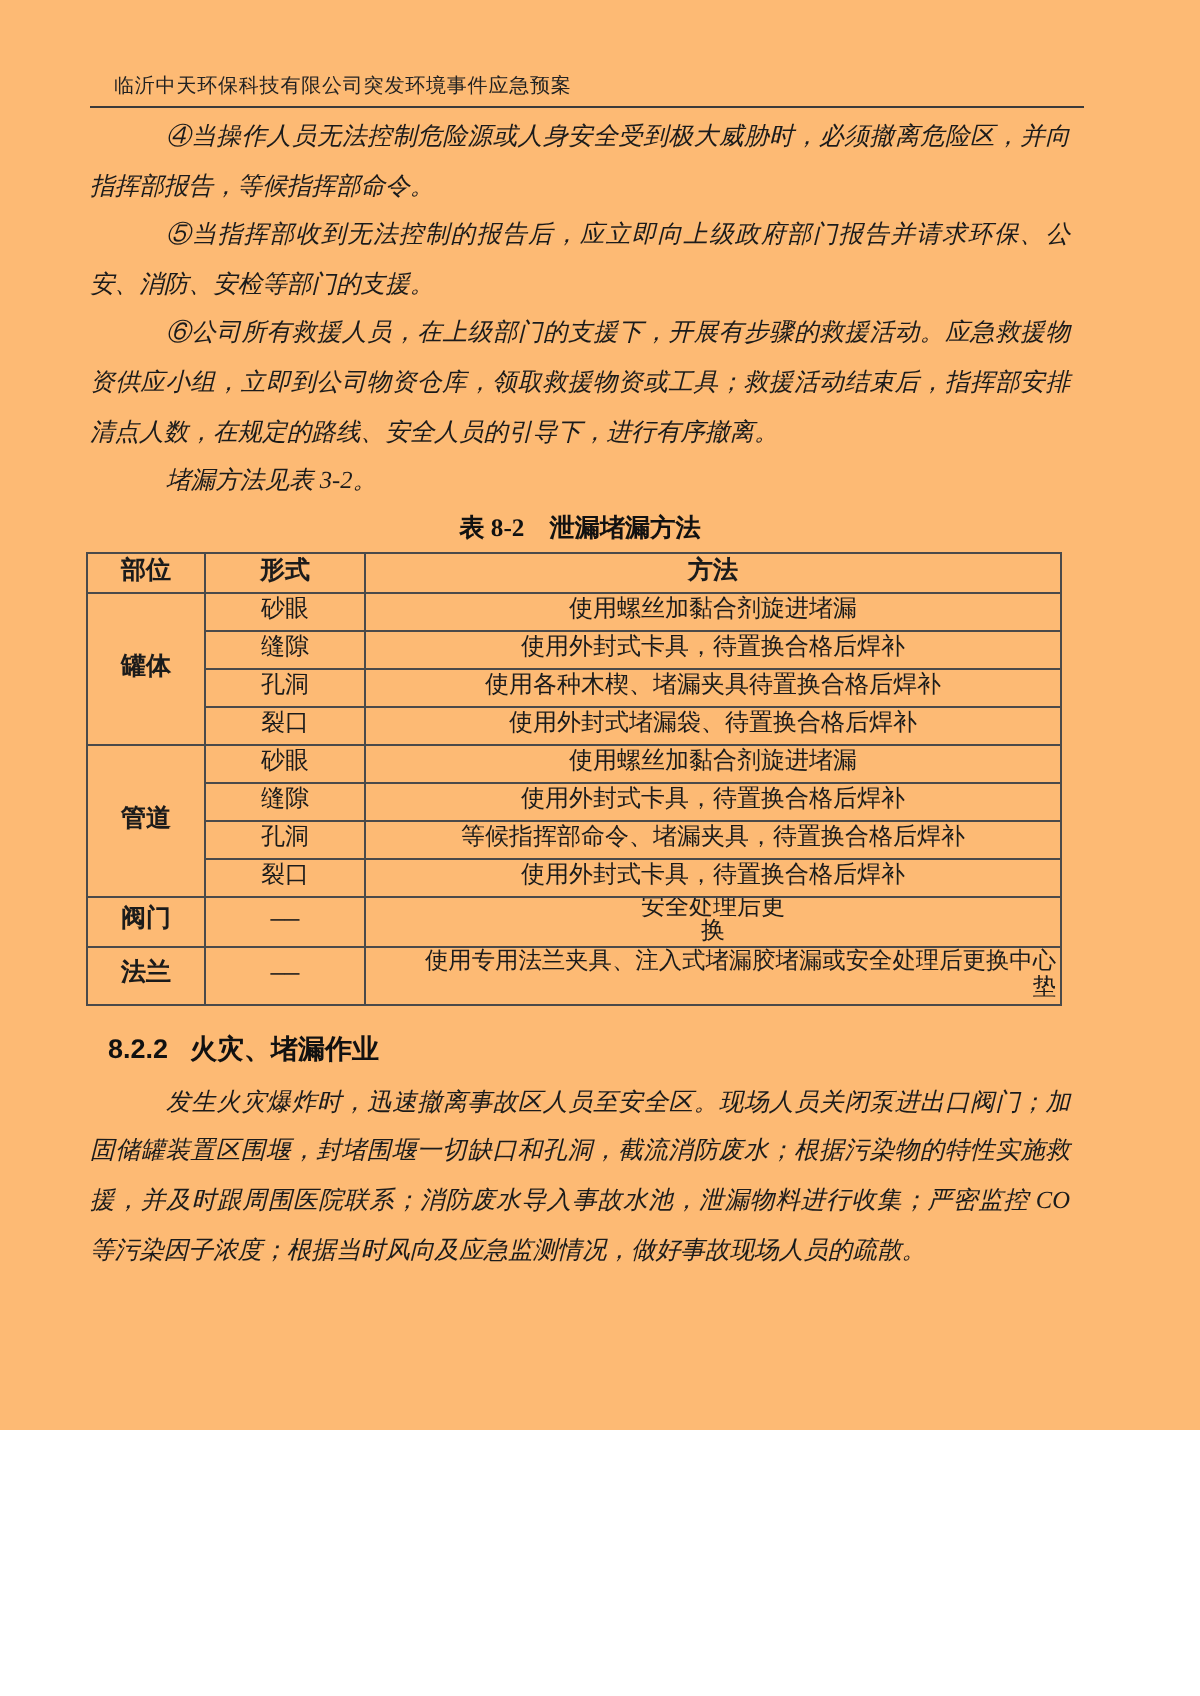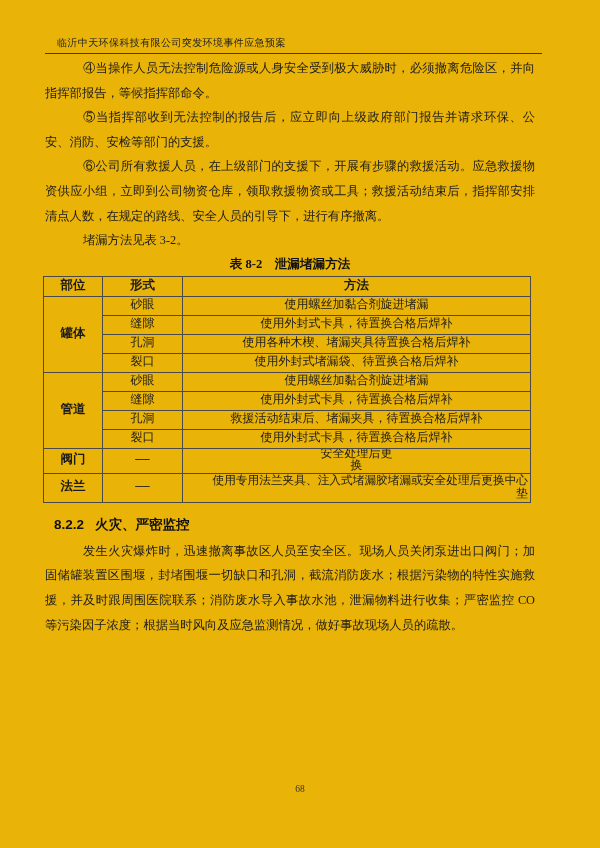--- a/index.html
+++ b/index.html
@@ -1,21 +1,21 @@
 <!DOCTYPE html>
 <html><head>
 <meta charset="utf-8">
 <style>
   * { box-sizing: border-box; }
   html, body { margin: 0; padding: 0; background: #ffffff; }
   .page {
     position: relative;
     width: 600px;
-    height: 848px;
-    background: #eab308;
+    height: 715px;
+    background: #fdba74;
     color: #1b1b1b;
     font-family: "Liberation Serif", "DejaVu Serif", serif;
     overflow: hidden;
   }
   .doc-header {
     position: absolute;
     top: 36px;
     left: 45px;
     width: 497px;
     border-bottom: 1.5px solid #3a3a3a;
@@ -34,21 +34,21 @@
     left: 45px;
     width: 490px;
   }
   .para {
     margin: 0;
     font-size: 12.3px;
     line-height: 24.6px;
     text-align: justify;
     color: #1b1b1b;
   }
-  .para.indent { text-indent: 38px; }
+  .para.indent { text-indent: 38px; font-style: italic; }
   .table-caption {
     margin-top: 2px;
     text-align: center;
     font-weight: bold;
     font-size: 12.6px;
     line-height: 18px;
     color: #111;
   }
   table.leak-table {
     width: 487px;
@@ -154,21 +154,21 @@
         <td class="part-cell" rowspan="4">管道</td>
         <td>砂眼</td>
         <td>使用螺丝加黏合剂旋进堵漏</td>
       </tr>
       <tr>
         <td>缝隙</td>
         <td>使用外封式卡具，待置换合格后焊补</td>
       </tr>
       <tr>
         <td>孔洞</td>
-        <td>救援活动结束后、堵漏夹具，待置换合格后焊补</td>
+        <td>等候指挥部命令、堵漏夹具，待置换合格后焊补</td>
       </tr>
       <tr>
         <td>裂口</td>
         <td>使用外封式卡具，待置换合格后焊补</td>
       </tr>
 
       <tr class="valve-row">
         <td class="part-cell">阀门</td>
         <td>——</td>
         <td class="valve-method">安全处理后更
@@ -177,21 +177,21 @@
 
       <tr class="flange-row">
         <td class="part-cell">法兰</td>
         <td>——</td>
         <td class="flange-method">使用专用法兰夹具、注入式堵漏胶堵漏或安全处理后更换中心垫</td>
       </tr>
     </tbody>
       </table>
 
     <div class="section-heading">
-      <span class="section-number">8.2.2</span><span>火灾、严密监控</span>
+      <span class="section-number">8.2.2</span><span>火灾、堵漏作业</span>
     </div>
 
     <p class="para indent section-para">发生火灾爆炸时，迅速撤离事故区人员至安全区。现场人员关闭泵进出口阀门；加固储罐装置区围堰，封堵围堰一切缺口和孔洞，截流消防废水；根据污染物的特性实施救援，并及时跟周围医院联系；消防废水导入事故水池，泄漏物料进行收集；严密监控 CO 等污染因子浓度；根据当时风向及应急监测情况，做好事故现场人员的疏散。</p>
 
   </div>
 
   <div class="page-number">68</div>
 
 </div>
 

